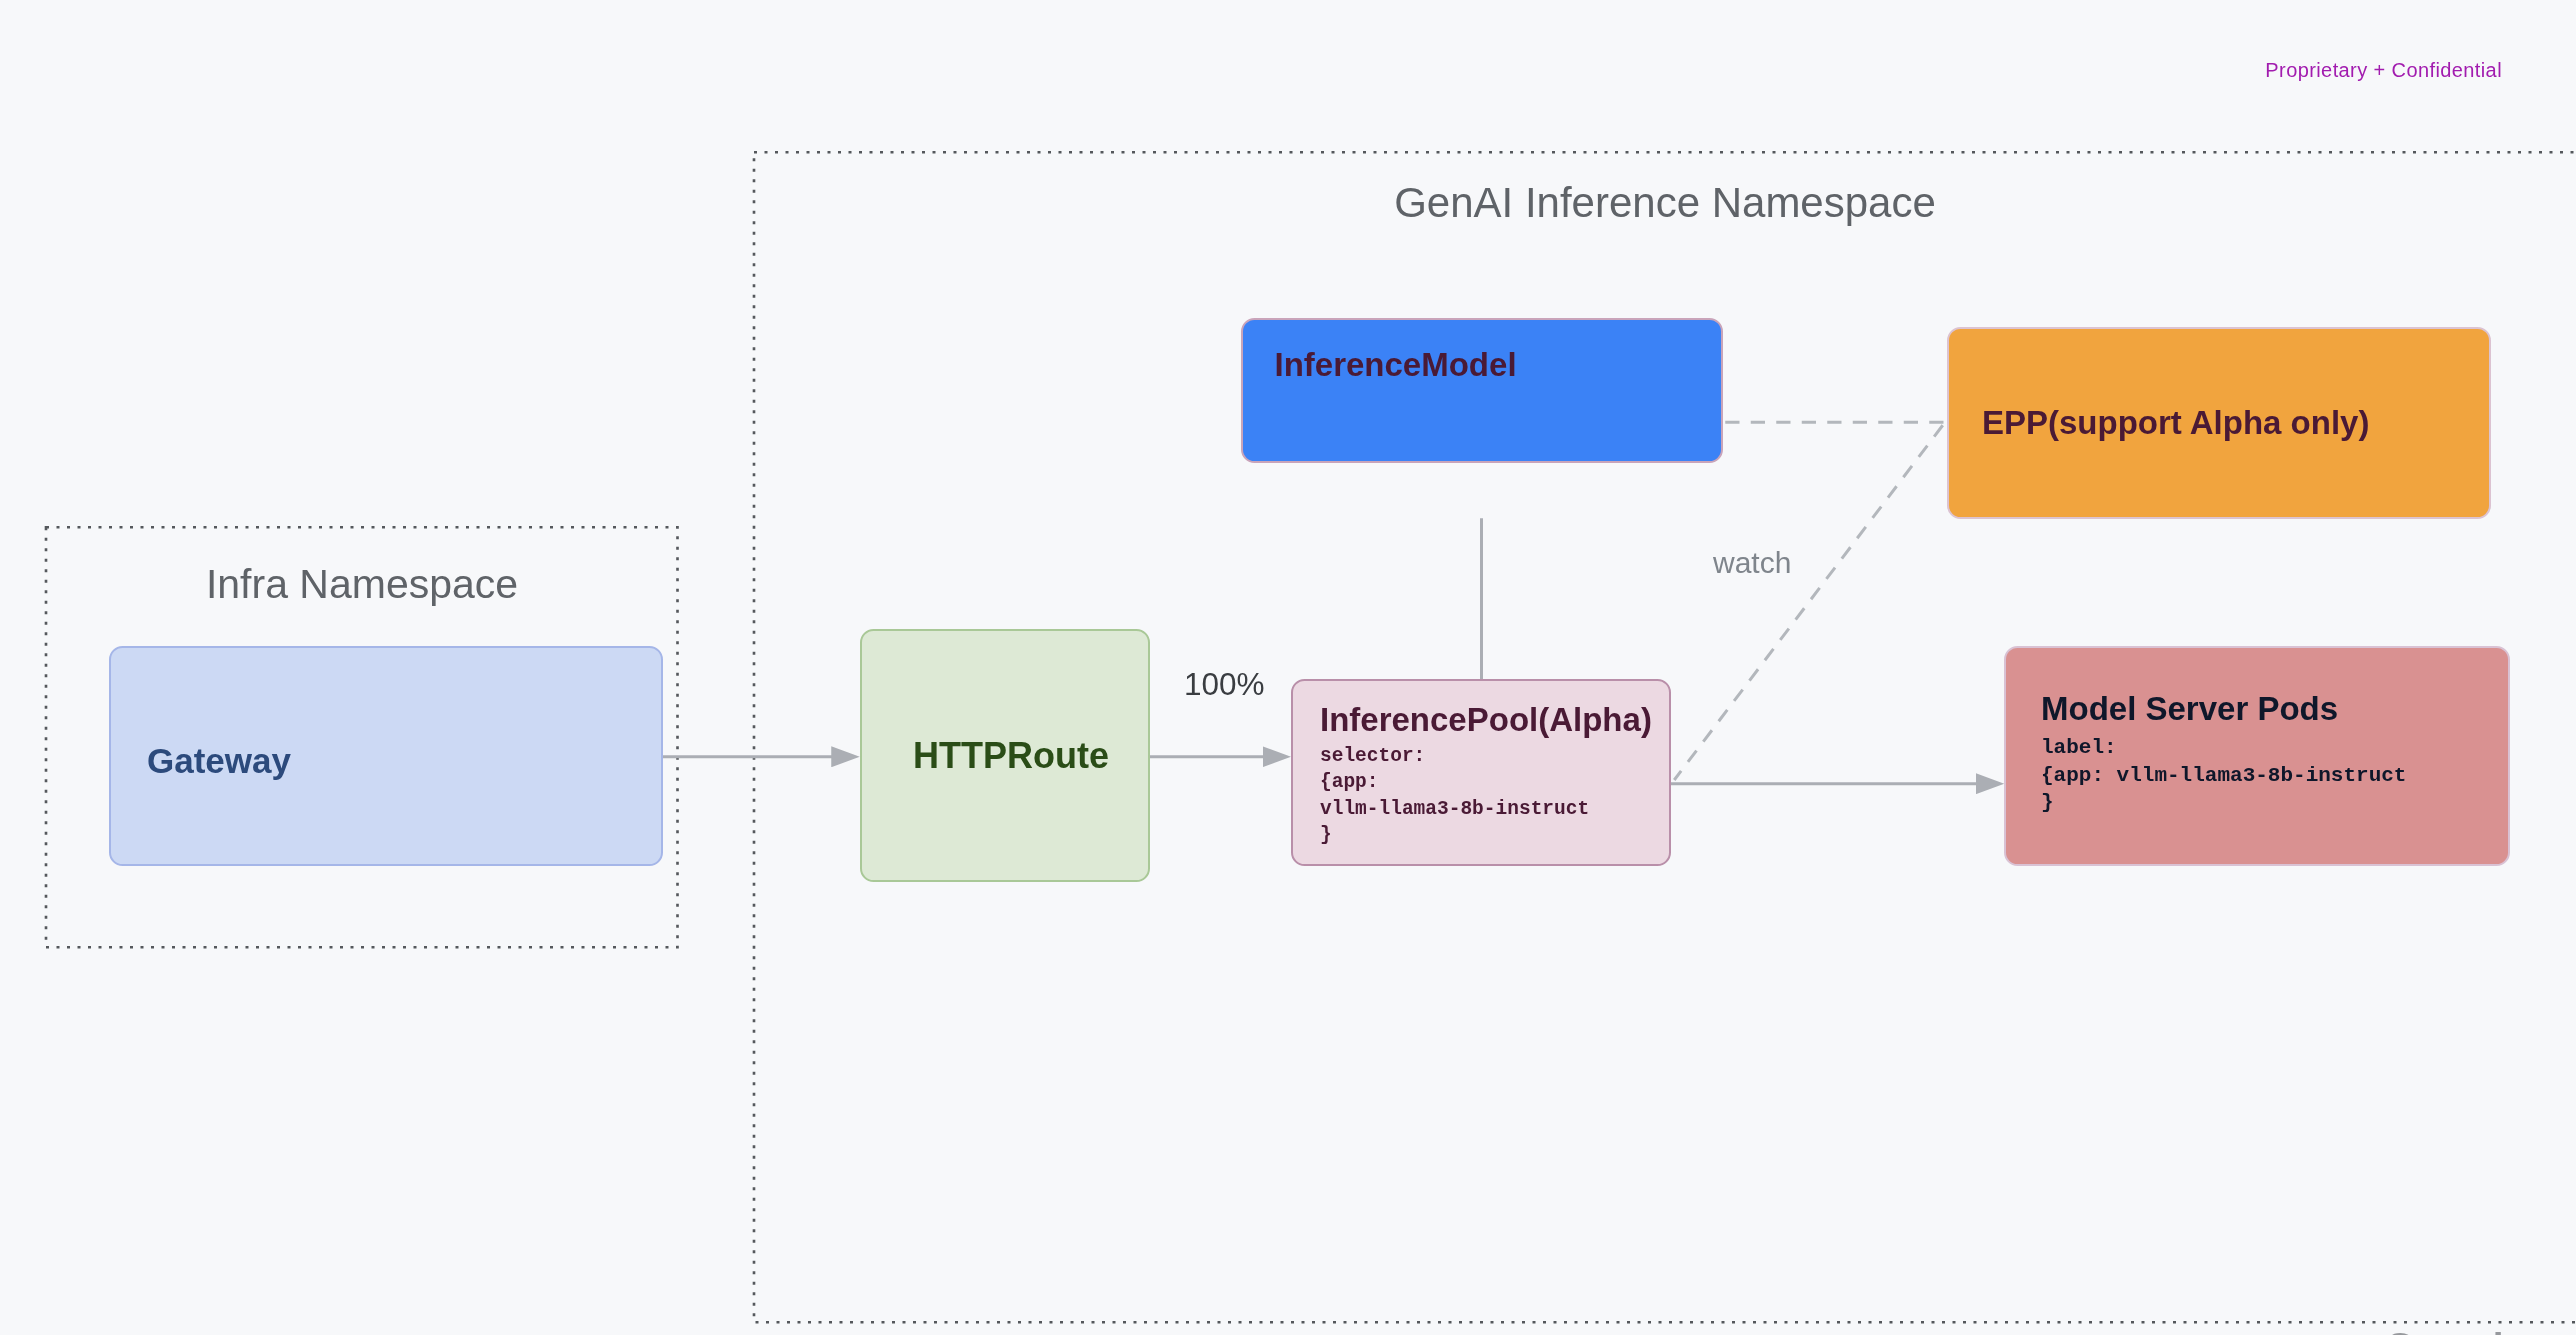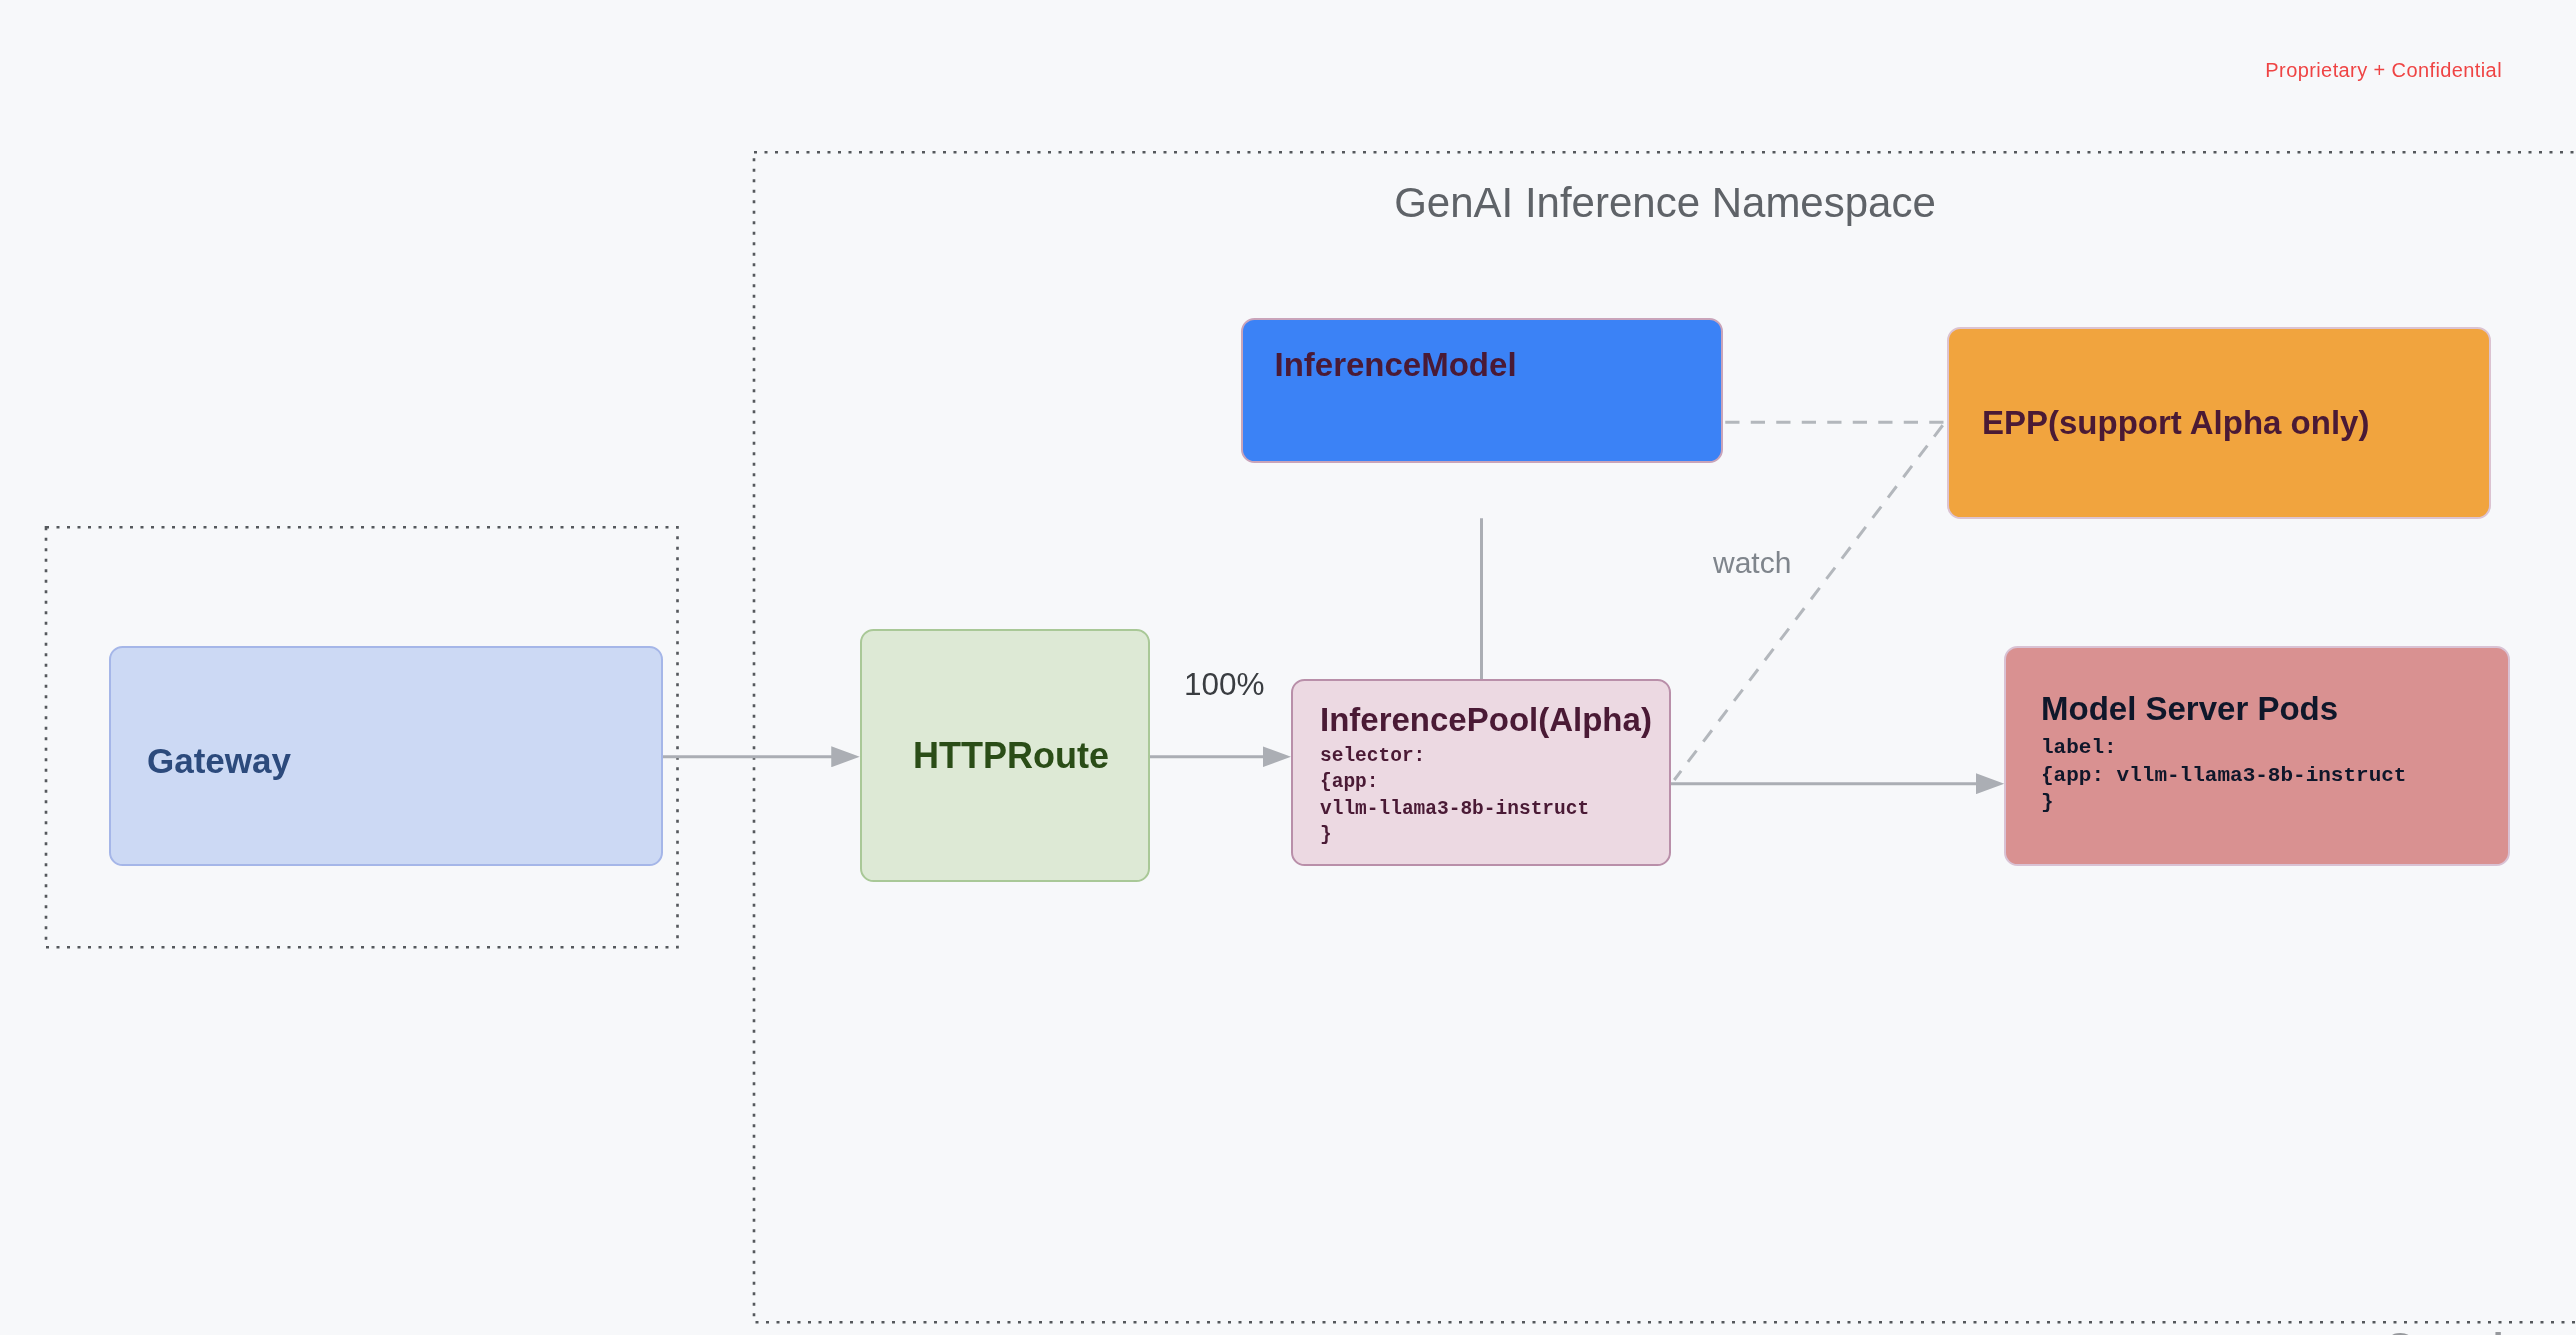--- a/index.html
+++ b/index.html
@@ -7,21 +7,21 @@
     width: 2576px; height: 1335px;
     background: #f7f8fa;
     font-family: "Liberation Sans", sans-serif;
     overflow: hidden;
     position: relative;
   }
   .canvas { position: absolute; inset: 0; width: 2576px; height: 1335px; overflow: hidden; }
 
   .watermark {
     position: absolute; top: 59px; right: 74px;
-    font-size: 20px; color: #ef4444; letter-spacing: 0.4px;
+    font-size: 20px; color: #a21caf; letter-spacing: 0.4px;
   }
 
   svg.overlay { position: absolute; left: 0; top: 0; width: 2576px; height: 1335px; }
 
   .ns-title {
     position: absolute; color: #5f6368; font-size: 42px;
     text-align: center; white-space: nowrap;
   }
   .ns-title.genai { left: 754px; top: 179px; width: 1822px; }
   .ns-title.infra { left: 46px;  top: 561px; width: 632px; font-size: 41px; }
@@ -107,20 +107,21 @@
     <line x1="883" y1="1009" x2="1109" y2="1009" stroke="#abaeb4" stroke-width="4" marker-end="url(#arrow)"></line>
     <line x1="1533" y1="1009" x2="1684" y2="1009" stroke="#abaeb4" stroke-width="4" marker-end="url(#arrow)"></line>
     <line x1="1975" y1="691" x2="1975" y2="906" stroke="#abaeb4" stroke-width="4"></line>
     <line x1="2227" y1="1045" x2="2635" y2="1045" stroke="#abaeb4" stroke-width="4" marker-end="url(#arrow)"></line>
 
     <line x1="2300" y1="563" x2="2592" y2="563" stroke="#b3b7bc" stroke-width="4" stroke-dasharray="19 15"></line>
     <line x1="2590" y1="567" x2="2232" y2="1040" stroke="#b3b7bc" stroke-width="4" stroke-dasharray="19 15"></line>
   </svg>
 
   <div class="ns-title genai">GenAI Inference Namespace</div>
+  <div class="ns-title infra">Infra Namespace</div>
 
   <div class="node gateway">
     <div class="title">Gateway</div>
   </div>
 
   <div class="node httproute">
     <div class="title">HTTPRoute</div>
   </div>
 
   <div class="node inference-model">

